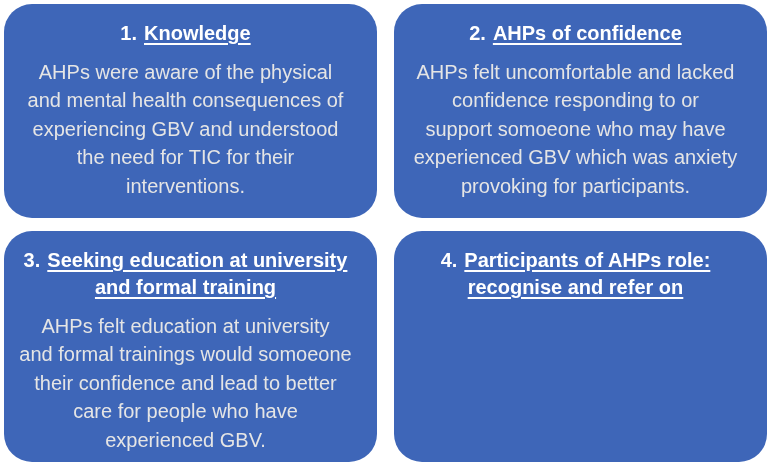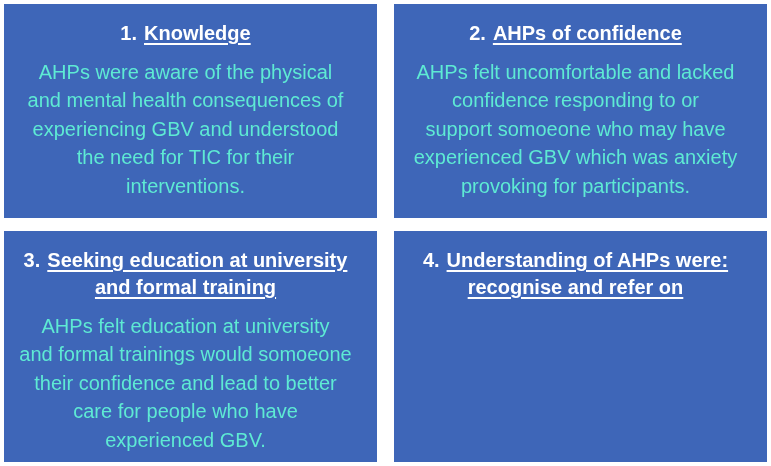--- a/index.html
+++ b/index.html
@@ -24,20 +24,21 @@
     row-gap:13px;
   }
   .box{
     background:var(--box-fill);
     color:var(--text-color);
     display:flex;
     flex-direction:column;
     align-items:center;
     padding:16px 18px 8px 8px;
     text-align:center;
+    border-radius:28px;
   }
   .box-title{
     font-size:20px;
     font-weight:bold;
     line-height:1.35;
     margin-bottom:11px;
     color:#FFFFFF;
   }
   .box-title .num{
     margin-right:7px;
@@ -46,21 +47,21 @@
     text-decoration:underline;
     text-decoration-thickness:2px;
     text-underline-offset:3px;
     white-space:pre-line;
   }
   .box-body{
     font-size:20px;
     font-weight:normal;
     line-height:1.42;
     white-space:pre-line;
-    color:#5eead4;
+    color:#e5e5e5;
   }
 </style>
 </head>
 <body>
 
 <div class="grid">
 
   <section class="box">
     <h2 class="box-title"><span class="num">1.</span><span class="title-text">Knowledge</span></h2>
     <p class="box-body">AHPs were aware of the physical
@@ -83,17 +84,17 @@
     <h2 class="box-title"><span class="num">3.</span><span class="title-text">Seeking education at university
 and formal training</span></h2>
     <p class="box-body">AHPs felt education at university
 and formal trainings would somoeone
 their confidence and lead to better
 care for people who have
 experienced GBV.</p>
   </section>
 
   <section class="box">
-    <h2 class="box-title"><span class="num">4.</span><span class="title-text">Understanding of AHPs were:
+    <h2 class="box-title"><span class="num">4.</span><span class="title-text">Participants of AHPs role:
 recognise and refer on</span></h2>
   </section>
 
 </div>
 
 </body></html>

